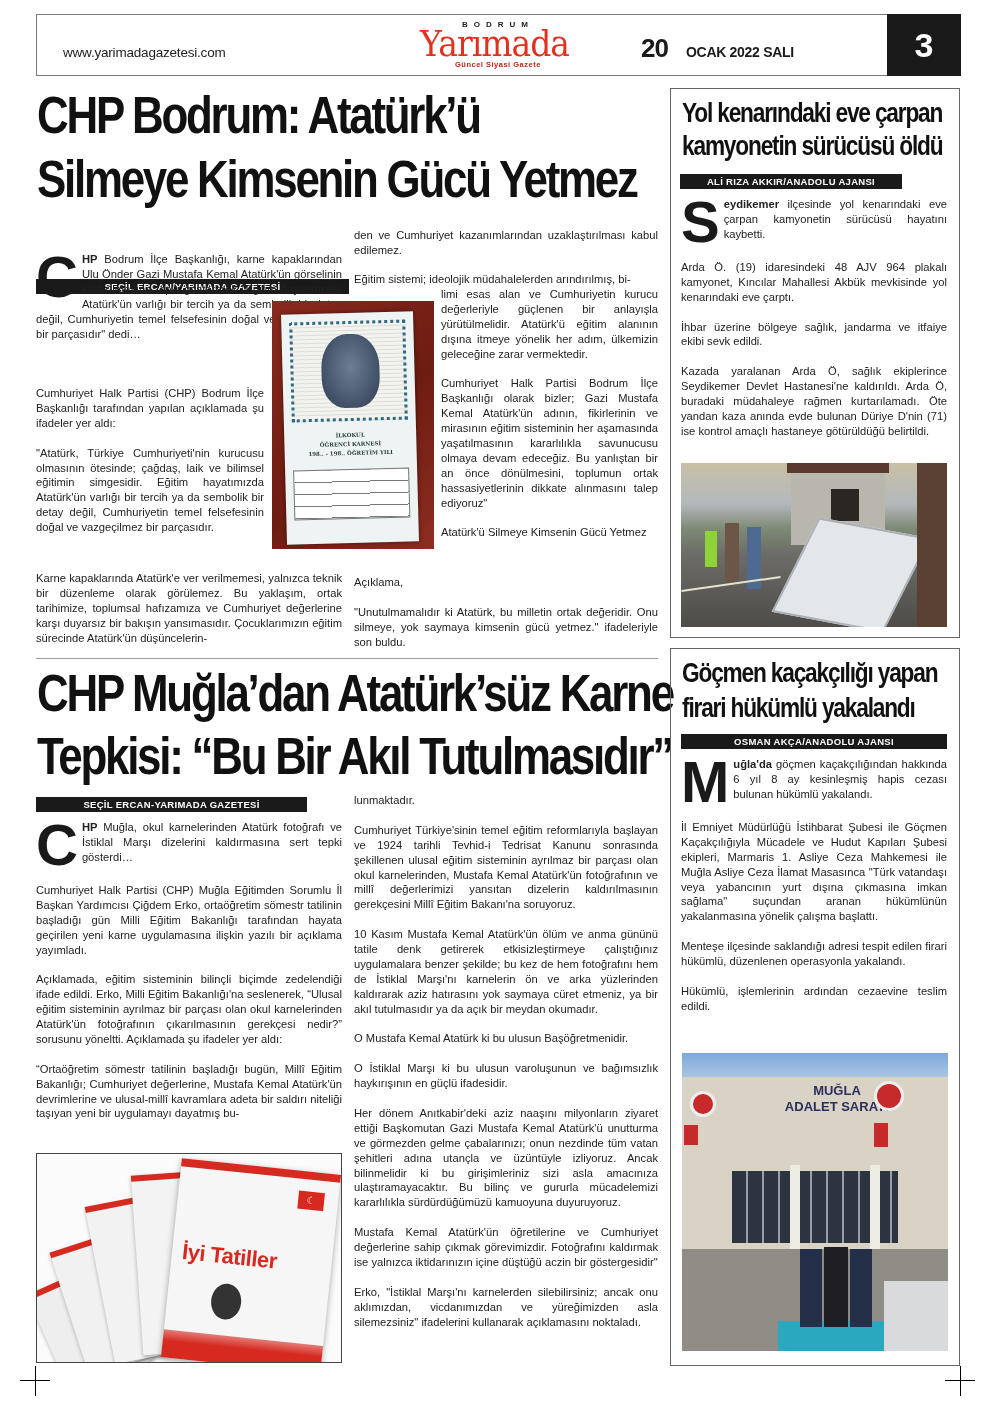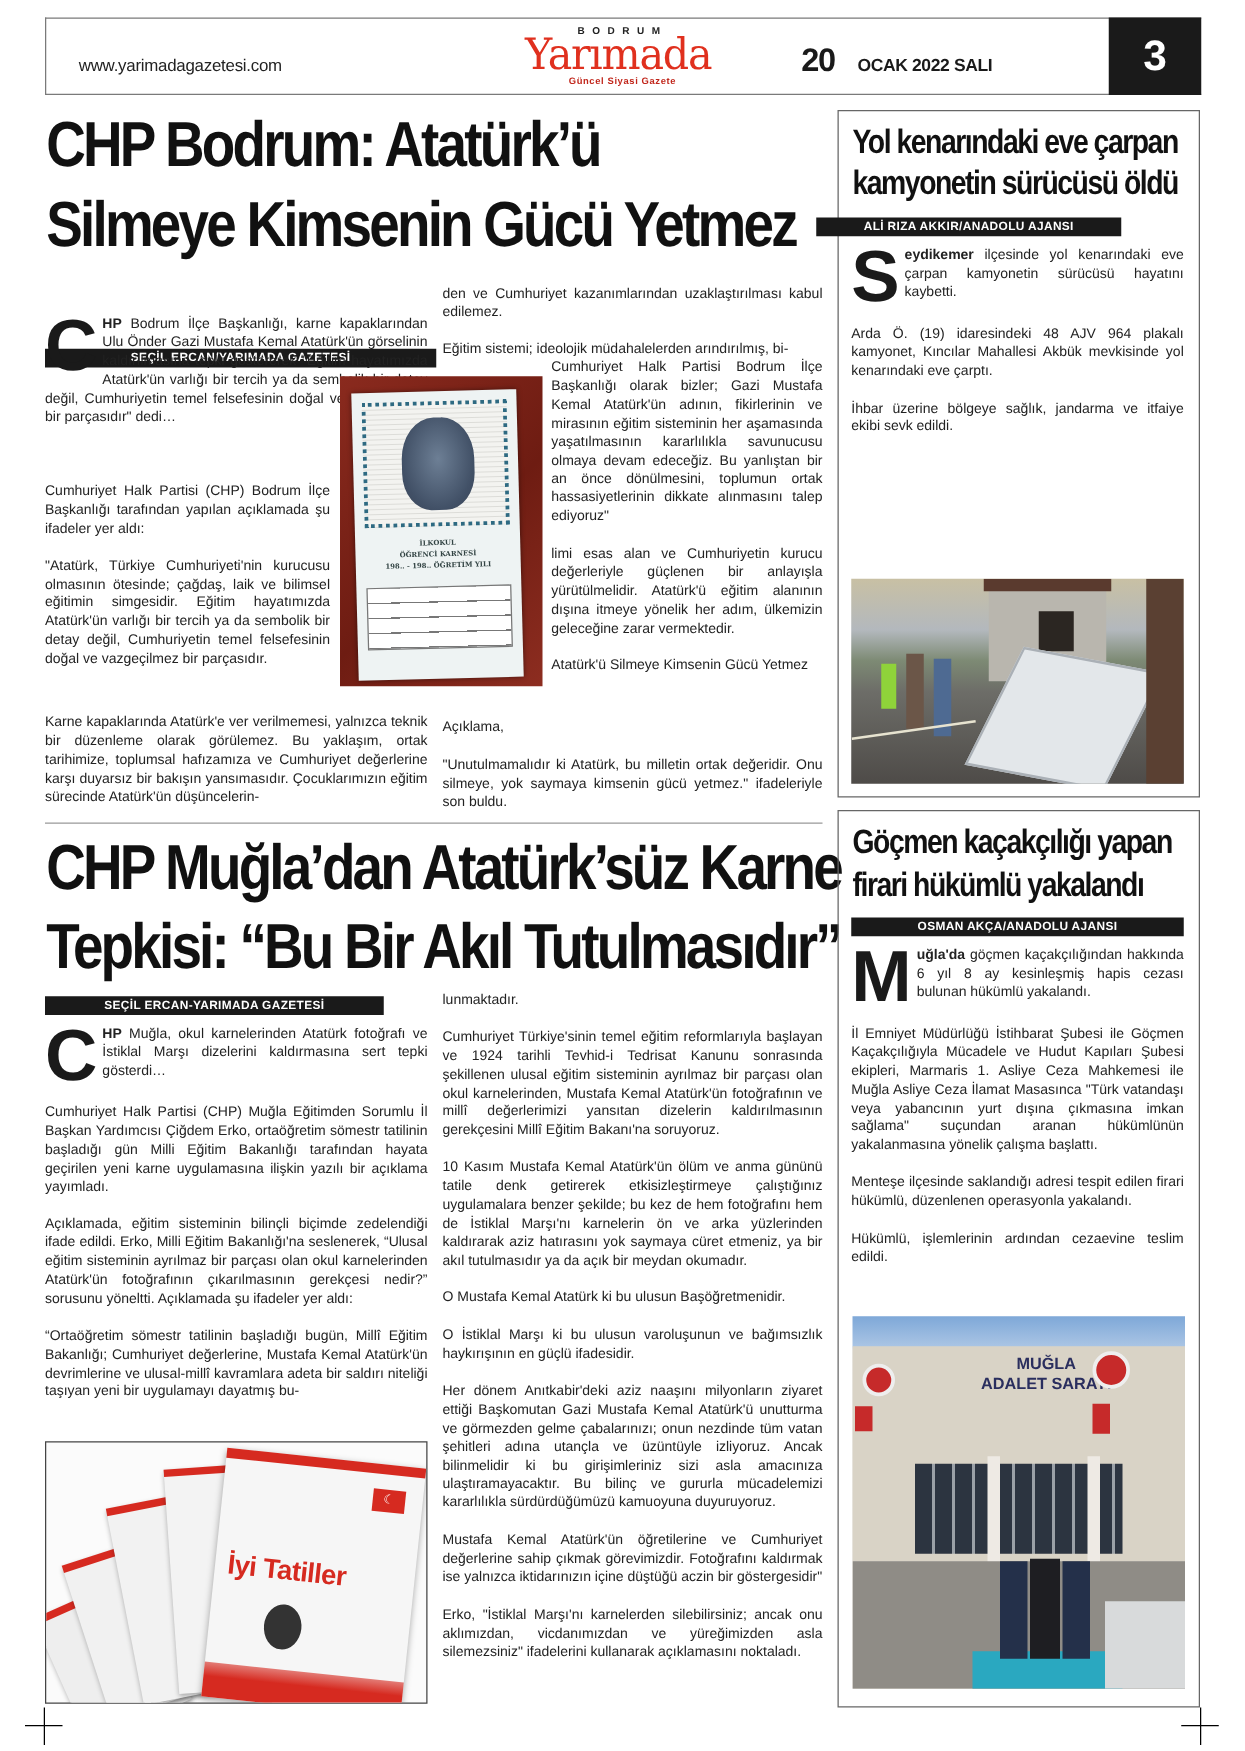--- a/index.html
+++ b/index.html
@@ -92,22 +92,22 @@
   </div>
 </div>
 
 <div class="abs body-text" style="left:354px; top:228px; width:304px;">
   <p>den ve Cumhuriyet kazanımlarından uzaklaştırılması kabul edilemez.</p>
 </div>
 <div class="abs body-text" style="left:354px; top:272px; width:304px;">
   <p class="last" style="height:15px; overflow:hidden; text-align:left; white-space:nowrap;">Eğitim sistemi; ideolojik müdahalelerden arındırılmış, bi-</p>
 </div>
 <div class="abs body-text" style="left:441px; top:287px; width:217px;">
+  <p style="text-align:justify;">limi esas alan ve Cumhuriyetin kurucu değerleriyle güçlenen bir anlayışla yürütülmelidir. Atatürk'ü eğitim alanının dışına itmeye yönelik her adım, ülkemizin geleceğine zarar vermektedir.</p>
   <p>Cumhuriyet Halk Partisi Bodrum İlçe Başkanlığı olarak bizler; Gazi Mustafa Kemal Atatürk'ün adının, fikirlerinin ve mirasının eğitim sisteminin her aşamasında yaşatılmasının kararlılıkla savunucusu olmaya devam edeceğiz. Bu yanlıştan bir an önce dönülmesini, toplumun ortak hassasiyetlerinin dikkate alınmasını talep ediyoruz"</p>
-  <p style="text-align:justify;">limi esas alan ve Cumhuriyetin kurucu değerleriyle güçlenen bir anlayışla yürütülmelidir. Atatürk'ü eğitim alanının dışına itmeye yönelik her adım, ülkemizin geleceğine zarar vermektedir.</p>
   <p class="last">Atatürk'ü Silmeye Kimsenin Gücü Yetmez</p>
 </div>
 <div class="abs body-text" style="left:354px; top:575px; width:304px;">
   <p>Açıklama,</p>
   <p class="last">"Unutulmamalıdır ki Atatürk, bu milletin ortak değeridir. Onu silmeye, yok saymaya kimsenin gücü yetmez." ifadeleriyle son buldu.</p>
 </div>
 
 <div class="abs divider" style="left:36px; top:658px; width:622px;"></div>
 
 <div id="h2-l1" class="abs headline">CHP Muğla’dan Atatürk’süz Karne</div>
@@ -145,28 +145,29 @@
   <p class="nojust">O Mustafa Kemal Atatürk ki bu ulusun Başöğretmenidir.</p>
   <p>O İstiklal Marşı ki bu ulusun varoluşunun ve bağımsızlık haykırışının en güçlü ifadesidir.</p>
   <p>Her dönem Anıtkabir'deki aziz naaşını milyonların ziyaret ettiği Başkomutan Gazi Mustafa Kemal Atatürk'ü unutturma ve görmezden gelme çabalarınızı; onun nezdinde tüm vatan şehitleri adına utançla ve üzüntüyle izliyoruz. Ancak bilinmelidir ki bu girişimleriniz sizi asla amacınıza ulaştıramayacaktır. Bu bilinç ve gururla mücadelemizi kararlılıkla sürdürdüğümüzü kamuoyuna duyuruyoruz.</p>
   <p>Mustafa Kemal Atatürk'ün öğretilerine ve Cumhuriyet değerlerine sahip çıkmak görevimizdir. Fotoğrafını kaldırmak ise yalnızca iktidarınızın içine düştüğü aczin bir göstergesidir"</p>
   <p class="last">Erko, "İstiklal Marşı'nı karnelerden silebilirsiniz; ancak onu aklımızdan, vicdanımızdan ve yüreğimizden asla silemezsiniz" ifadelerini kullanarak açıklamasını noktaladı.</p>
 </div>
 
 <div class="abs sidebox" style="left:670px; top:88px; width:290px; height:550px;"></div>
 <div class="abs side-headline" style="left:682px; top:94px;">Yol kenarındaki eve çarpan</div>
 <div class="abs side-headline" style="left:682px; top:127px;">kamyonetin sürücüsü öldü</div>
-<div class="abs byline" style="left:653px; top:174px; width:244px;">ALİ RIZA AKKIR/ANADOLU AJANSI</div>
+<div class="abs byline" style="left:680px; top:174px; width:222px;">ALİ RIZA AKKIR/ANADOLU AJANSI</div>
 <div class="abs body-text" style="left:681px; top:197px; width:266px;">
   <div style="overflow:hidden; margin-bottom:14.9px;">
     <span class="dropcap">S</span>
     <span class="lead-bold">eydikemer</span><span> ilçesinde yol kenarındaki eve çarpan kamyonetin sürücüsü hayatını kaybetti.</span>
   </div>
   <p>Arda Ö. (19) idaresindeki 48 AJV 964 plakalı kamyonet, Kıncılar Mahallesi Akbük mevkisinde yol kenarındaki eve çarptı.</p>
   <p>İhbar üzerine bölgeye sağlık, jandarma ve itfaiye ekibi sevk edildi.</p>
+  <p class="last">Kazada yaralanan Arda Ö, sağlık ekiplerince Seydikemer Devlet Hastanesi'ne kaldırıldı. Arda Ö, buradaki müdahaleye rağmen kurtarılamadı. Öte yandan kaza anında evde bulunan Düriye D'nin (71) ise kontrol amaçlı hastaneye götürüldüğü belirtildi.</p>
 </div>
 <div class="abs photo" style="left:681px; top:463px; width:266px; height:164px; background:linear-gradient(180deg,#c8c0a4 0%,#b3b8bd 25%,#7d8a74 40%,#6d6d68 55%,#4e4b48 100%);">
   <div style="position:absolute; left:110px; top:4px; width:94px; height:78px; background:#b9b6ae;"></div>
   <div style="position:absolute; left:106px; top:0; width:102px; height:10px; background:#5a3a2e;"></div>
   <div style="position:absolute; left:150px; top:26px; width:28px; height:32px; background:#2b2622;"></div>
   <div style="position:absolute; left:110px; top:64px; width:120px; height:96px; background:#e3e7ea; transform:skewX(-18deg) rotate(10deg); border:2px solid #aab0b6;"></div>
   <div style="position:absolute; left:24px; top:68px; width:12px; height:36px; background:#8fd33a;"></div>
   <div style="position:absolute; left:44px; top:60px; width:14px; height:60px; background:#6b5648;"></div>
   <div style="position:absolute; left:66px; top:64px; width:14px; height:62px; background:#4e6a92;"></div>
   <div style="position:absolute; left:236px; top:0; width:30px; height:164px; background:#5a4032;"></div>

